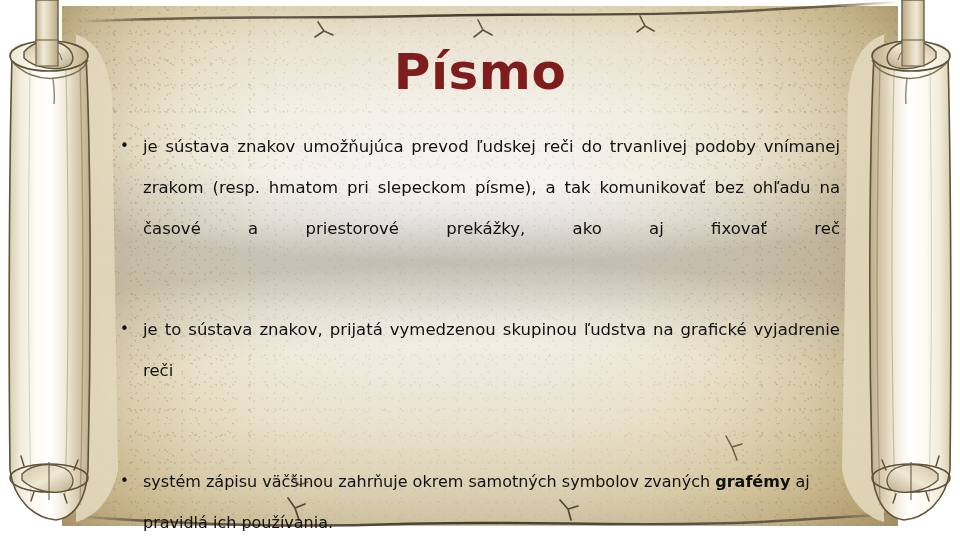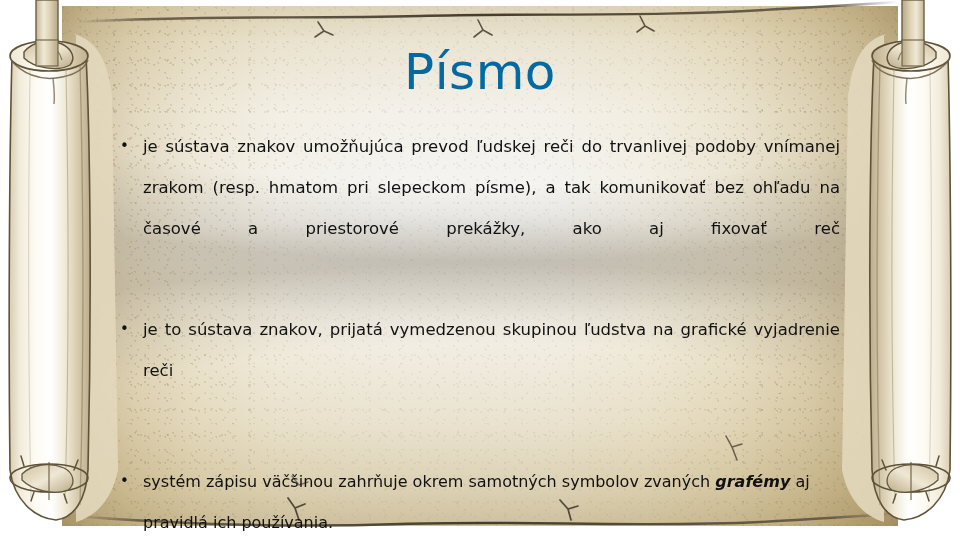--- a/index.html
+++ b/index.html
@@ -97,22 +97,22 @@
     width: 960px; height: 540px;
     pointer-events: none;
   }
   .title {
     position: absolute;
     left: 0; top: 46px;
     width: 960px;
     text-align: center;
     font-family: "DejaVu Sans", sans-serif;
     font-size: 50px;
-    font-weight: 400;
-    color: #0369a1;
+    font-weight: 700;
+    color: #7f1d1d;
     letter-spacing: .5px;
     line-height: 1.05;
   }
   .body {
     position: absolute;
     left: 118px;
     top: 126px;
     width: 722px;
   }
   .bullet {
@@ -131,21 +131,21 @@
     top: 0;
     width: 14px;
     line-height: 41px;
     font-size: 15px;
     color: #111;
   }
   .bullet .txt { display: block; padding-left: 25px; }
   .bullet .txt::after { content: ""; display: inline-block; width: 100%; }
   .bullet.nojust .txt { text-align: left; }
   .bullet.nojust .txt::after { display: none; }
-  b { font-weight: 700; font-style: italic; }
+  b { font-weight: 700; }
 
   .b1 { margin-top: 0px; }
   .b2 { margin-top: 19px; }
   .b3 { margin-top: 29px; font-size: 16px; }
 </style>
 </head>
 <body>
 
 <div id="slide">
 

